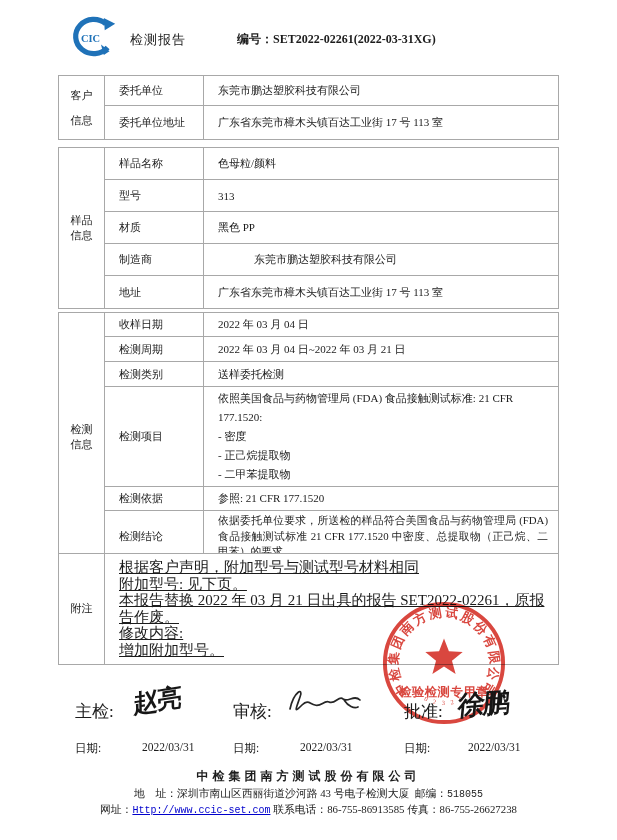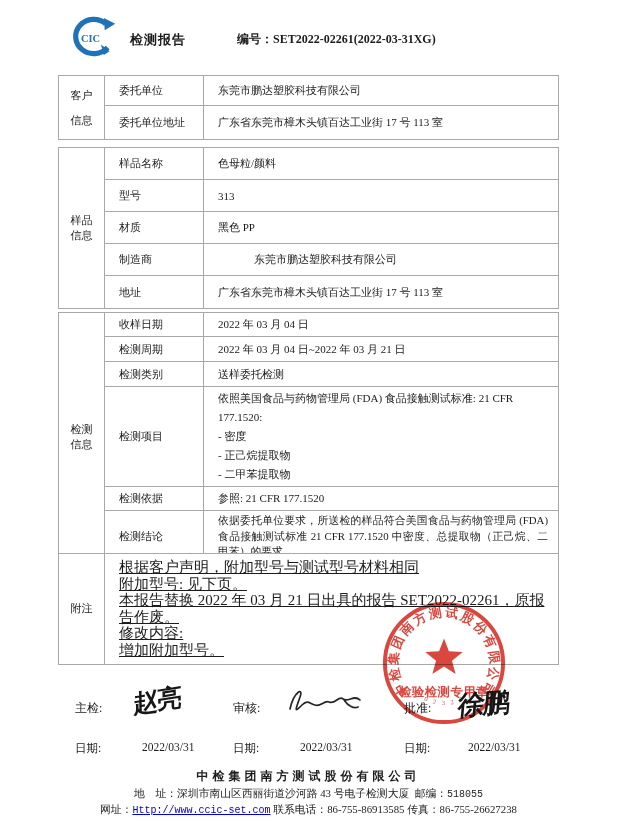--- a/index.html
+++ b/index.html
@@ -1,39 +1,39 @@
 <!DOCTYPE html>
 <html><head>
 <meta charset="utf-8">
 <style>
   html,body{margin:0;padding:0;background:#ffffff;}
   .page{position:relative;width:617px;height:840px;background:#fff;overflow:hidden;
         font-family:"Liberation Serif","DejaVu Serif",serif;color:#1c1c1c;}
   
-  .hdr-title{position:absolute;left:130px;top:31px;font-size:13px;font-weight:bold;letter-spacing:1px;}
+  .hdr-title{position:absolute;left:130px;top:31px;font-size:13px;font-weight:normal;letter-spacing:1px;}
   .hdr-number{position:absolute;left:237px;top:31px;font-size:12px;font-weight:bold;font-family:Liberation Serif, serif;}
   .hdr-page{position:absolute;left:468px;top:31px;font-size:12px;font-weight:bold;letter-spacing:1px;margin-top:44px;}
   .logo{position:absolute;left:62px;top:13px;}
   
   .sec{position:absolute;left:58px;width:501px;border:1px solid #a8a8a8;display:flex;box-sizing:border-box;background:#fff;}
   .sec-head{width:45px;border-right:1px solid #a8a8a8;display:flex;flex-direction:column;
             justify-content:center;align-items:center;font-size:11px;flex:none;}
   .sec-head.tight{gap:10px;}
   .sec-body{flex:1;display:flex;flex-direction:column;min-width:0;}
   .row{display:flex;border-bottom:1px solid #a8a8a8;box-sizing:border-box;}
   .row:last-child{border-bottom:none;}
   .cl{width:99px;flex:none;border-right:1px solid #a8a8a8;padding-left:14px;display:flex;align-items:center;font-size:11px;box-sizing:border-box;}
   .cv{flex:1;padding:2px 10px 2px 14px;display:flex;align-items:center;font-size:11px;min-width:0;}
   .cv.lines{flex-direction:column;align-items:flex-start;justify-content:center;}
   .cv.just{text-align:justify;line-height:15.5px;font-size:10.8px;}
   .ln{line-height:19px;}
   .notes-cell{flex:1;padding:5px 10px 5px 14px;font-size:15px;text-decoration:underline;}
   .notes-cell div{line-height:16.6px;}
   
-  .siglabel{position:absolute;font-size:12px;}
+  .siglabel{position:absolute;font-size:17px;}
   .sigdate{position:absolute;font-size:11.5px;}
   .handwrite{position:absolute;font-size:25px;color:#161616;
      transform:rotate(-9deg) skewX(-8deg);letter-spacing:-1px;font-weight:bold;}
   .handwrite2{position:absolute;font-size:27px;color:#161616;
      transform:rotate(-5deg) skewX(-10deg);letter-spacing:-2px;font-weight:bold;}
   .squiggle{position:absolute;}
   
   .stamp{position:absolute;left:380px;top:599px;mix-blend-mode:multiply;opacity:0.92;}
   
   .ft{position:absolute;left:0;width:617px;text-align:center;}

